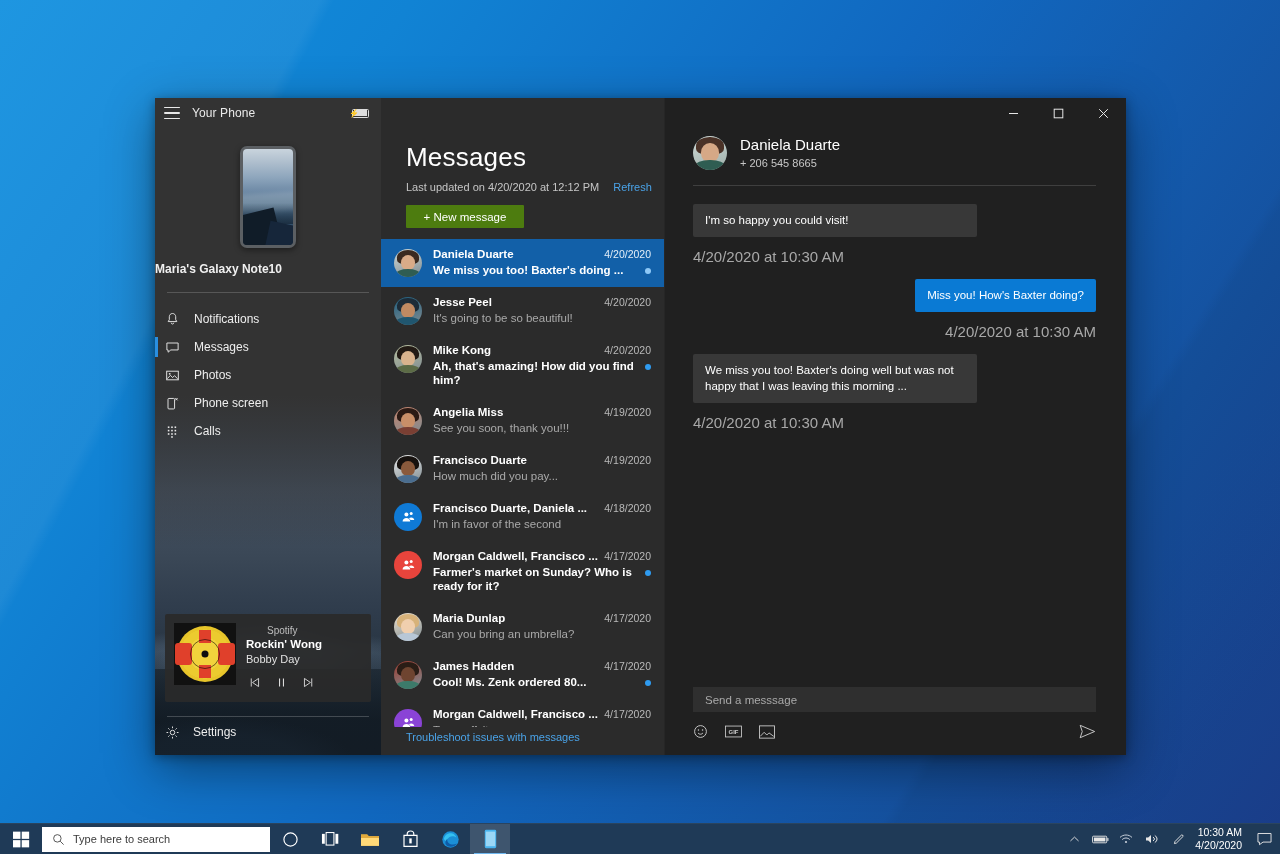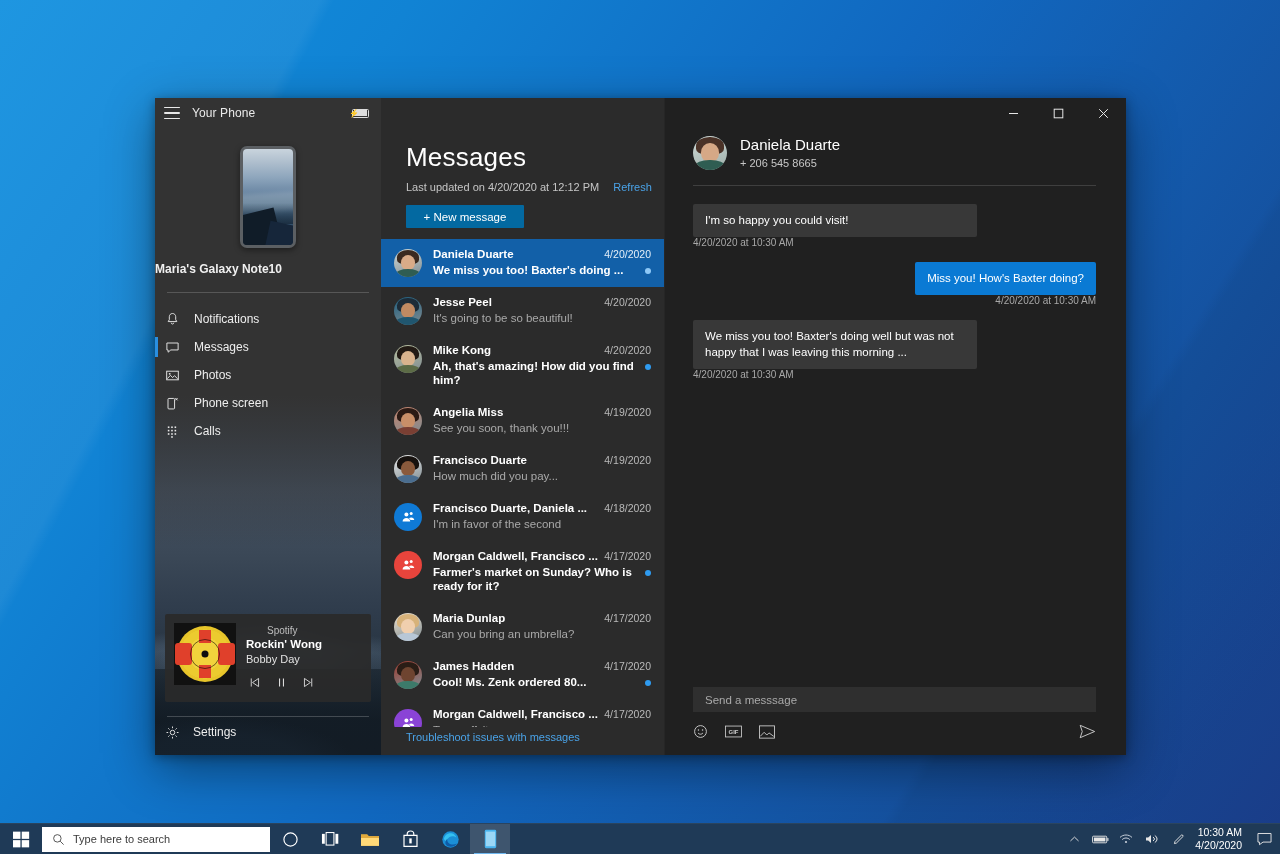--- a/index.html
+++ b/index.html
@@ -138,21 +138,21 @@
   
   .list-col {
     width: 284px; flex: 0 0 284px; background: #2b2b2b; display: flex; flex-direction: column;
     position: relative; border-right: 1px solid #262626;
   }
   .list-head { padding: 44px 0 0 25px; }
   .list-title { font-size: 26px; font-weight: 300; letter-spacing: .2px; color: #ffffff; line-height: 30px; }
   .list-sub { margin-top: 9px; font-size: 11px; color: #c6c6c6; display: flex; align-items: center; gap: 14px; }
   .refresh-link { color: #4aa3e8; cursor: pointer; }
   .new-msg-btn {
-    margin: 12px 0 0 25px; width: 118px; height: 23px; background: #0369a1; color: #fff;
+    margin: 12px 0 0 25px; width: 118px; height: 23px; background: #4d7c0f; color: #fff;
     font-size: 11.5px; border: 0; border-radius: 1px; cursor: pointer;
     font-family: "Liberation Sans", sans-serif;
   }
   .conv-list { margin-top: 11px; flex: 1; overflow: hidden; }
   .conv {
     display: flex; gap: 11px; padding: 9px 13px 10px 13px; cursor: pointer; position: relative;
   }
   .conv.selected { background: #1260a8; }
   .conv .av {
     width: 28px; height: 28px; flex: 0 0 28px; border-radius: 50%; overflow: hidden; position: relative;
@@ -189,21 +189,21 @@
   .chat-hr { height: 1px; background: rgba(255,255,255,0.14); margin: 14px 30px 0 28px; }
 
   .thread { flex: 1; padding: 18px 30px 0 28px; overflow: hidden; }
   .msg-row { display: flex; flex-direction: column; margin-bottom: 14px; }
   .msg-row.out { align-items: flex-end; }
   .bubble {
     max-width: 284px; padding: 8px 12px 9px 12px; font-size: 11.5px; line-height: 16px;
     border-radius: 2px; background: #383838; color: #ffffff;
   }
   .msg-row.out .bubble { background: #0a7ad4; }
-  .msg-time { font-size: 10px; color: #a8a8a8; margin-top: 0; }
+  .msg-time { font-size: 15px; color: #a8a8a8; margin-top: 11px; }
 
   .composer { padding: 0 30px 16px 28px; }
   .composer-input {
     height: 25px; background: #2f2f2f; display: flex; align-items: center; padding: 0 12px;
     font-size: 11.5px; color: #a9a9a9; cursor: text;
   }
   .composer-tools { display: flex; align-items: center; gap: 17px; margin-top: 12px; }
   .tool { cursor: pointer; display: inline-flex; }
   .send-btn { margin-left: auto; cursor: pointer; display: inline-flex; }
 

